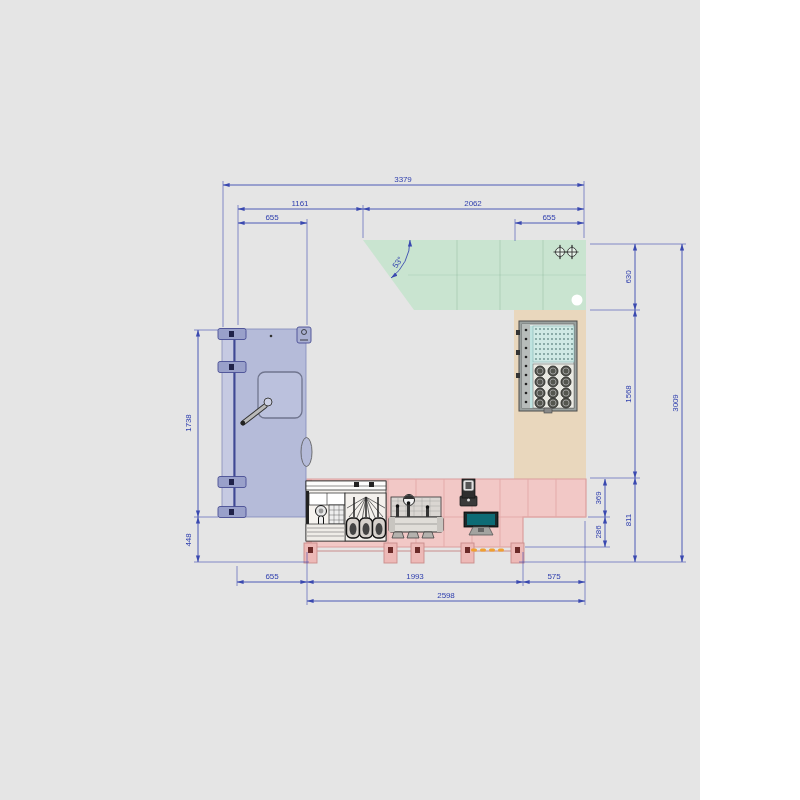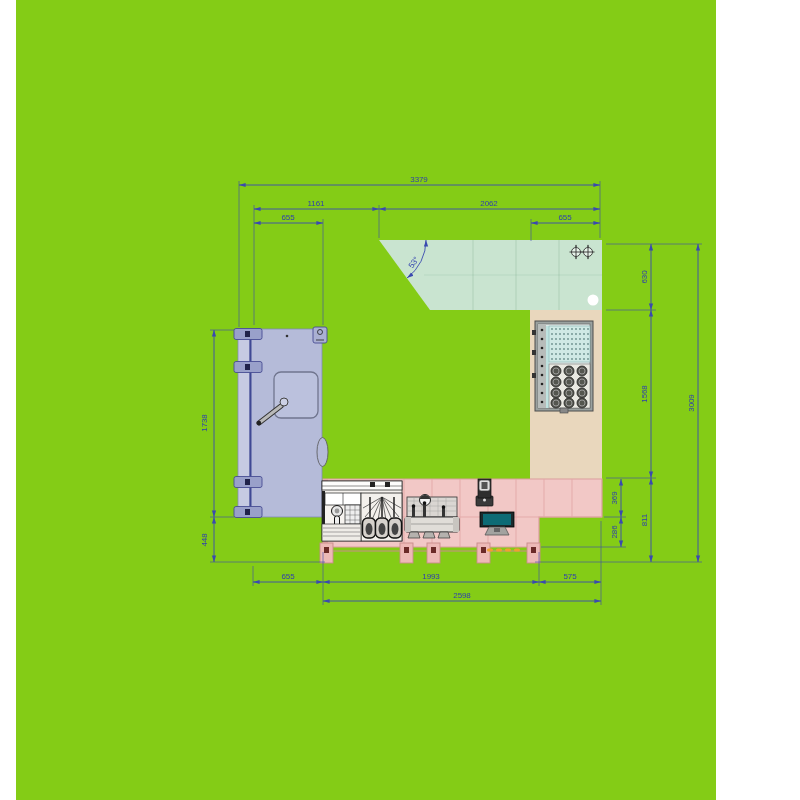--- a/index.html
+++ b/index.html
@@ -1,17 +1,17 @@
 <!DOCTYPE html>
 <html><head>
 <meta charset="utf-8">
 <style>
   html,body{margin:0;padding:0;background:#ffffff;}
-  .canvas{position:relative;width:700px;height:800px;background:#84cc16;overflow:hidden;
-          font-family:"Liberation Sans", sans-serif;margin-left:16px;}
+  .canvas{position:relative;width:700px;height:800px;background:#e5e5e5;overflow:hidden;
+          font-family:"Liberation Sans", sans-serif;}
   svg text{font-family:"Liberation Sans", sans-serif;font-size:8px;fill:#2f3fae;letter-spacing:-0.1px;}
   .dim{stroke:#3a49b0;stroke-width:0.9;fill:none;}
   .wit{stroke:#3a49b0;stroke-width:0.65;fill:none;opacity:0.9;}
   .ink{stroke:#222;fill:none;}
 </style>
 </head>
 <body>
 
 <div class="canvas">
 <svg width="800" height="800" viewBox="0 0 800 800">

